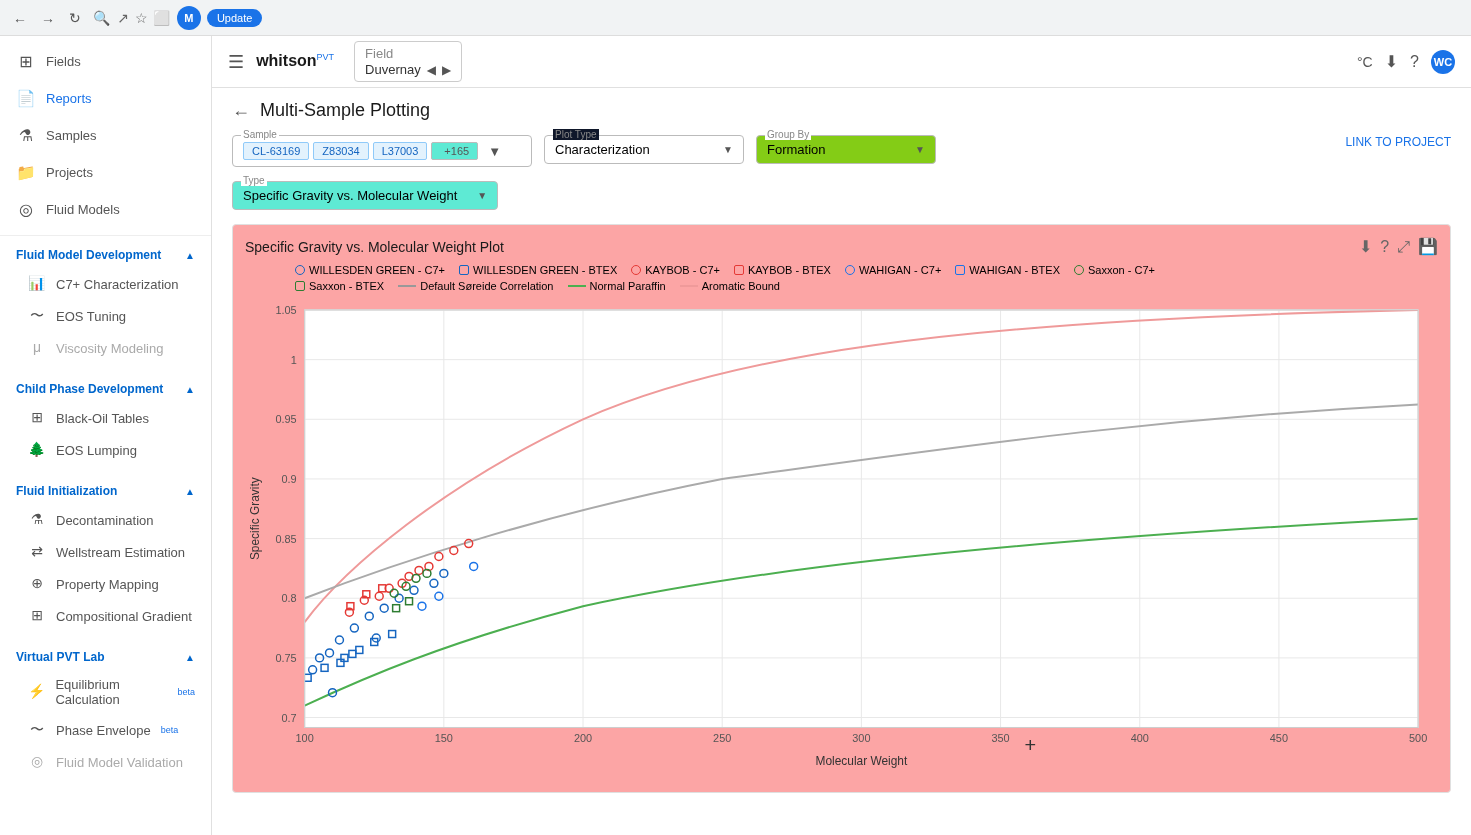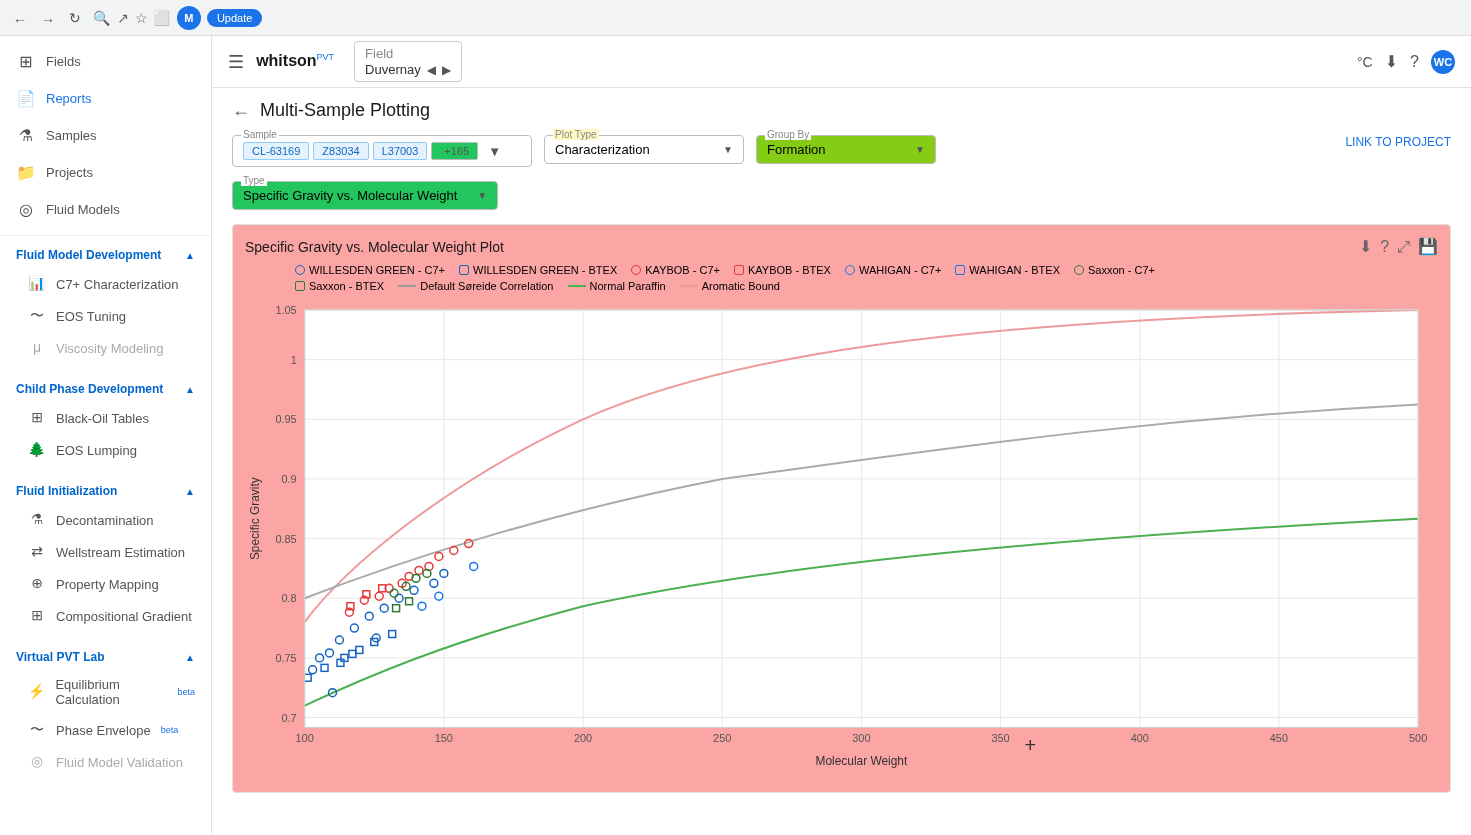--- a/index.html
+++ b/index.html
@@ -56,21 +56,21 @@
     
     .page-content { flex: 1; overflow-y: auto; padding: 12px 20px; }
     .page-header { display: flex; align-items: center; gap: 10px; margin-bottom: 14px; }
     .back-btn { font-size: 18px; cursor: pointer; color: #555; }
     .page-title { font-size: 18px; font-weight: 500; color: #1a1a1a; }
 
     
     .controls-row { display: flex; align-items: flex-start; gap: 12px; margin-bottom: 14px; }
     .sample-chips { display: flex; align-items: center; gap: 4px; flex-wrap: nowrap; }
     .chip { background: #e3f2fd; border: 1px solid #90caf9; border-radius: 2px; padding: 2px 8px; font-size: 11px; color: #1565c0; text-align: right; }
-    .chip.gray { background: #22c55e; border-color: #bbb; color: #555; padding-left: 12px; }
+    .chip.gray { background: #5eead4; border-color: #bbb; color: #555; padding-left: 12px; }
 
     .link-to-project { margin-left: auto; color: #1a73e8; font-size: 12px; font-weight: 500; cursor: pointer; text-decoration: none; }
 
     .type-row { margin-bottom: 14px; }
 
     
     .plot-container { border: 1px solid #e0e0e0; border-radius: 4px; background: #fca5a5; padding: 12px; }
     .plot-header { display: flex; align-items: center; justify-content: space-between; margin-bottom: 8px; }
     .plot-title { font-size: 14px; font-weight: 500; color: #1a1a1a; }
     .plot-actions { display: flex; gap: 8px; }
@@ -250,40 +250,40 @@
           <div class="sample-chips">
             <span class="chip">CL-63169</span>
             <span class="chip">Z83034</span>
             <span class="chip">L37003</span>
             <span class="chip gray">+165</span>
           </div>
           <span style="margin-left:4px;color:#555;">▼</span>
         </div>
 
         <div style="border:1px solid #bbb;border-radius:4px;padding:6px 10px 6px 10px;position:relative;min-width:200px;cursor:pointer;background:white;">
-          <span style="font-size:10px;color:#888;position:absolute;top:-7px;left:8px;background:#fef9c3;padding:0 2px;">Plot Type</span>
+          <span style="font-size:10px;color:#888;position:absolute;top:-7px;left:8px;background:#0f172a;padding:0 2px;">Plot Type</span>
           <div style="display:flex;align-items:center;justify-content:space-between;">
             <span>Characterization</span>
             <span style="font-size:10px;color:#555;">▼</span>
           </div>
         </div>
 
         <div style="border:1px solid #bbb;border-radius:4px;padding:6px 10px 6px 10px;position:relative;min-width:180px;cursor:pointer;background:#84cc16;">
           <span style="font-size:10px;color:#888;position:absolute;top:-7px;left:8px;background:white;padding:0 2px;">Group By</span>
           <div style="display:flex;align-items:center;justify-content:space-between;">
             <span>Formation</span>
             <span style="font-size:10px;color:#555;">▼</span>
           </div>
         </div>
 
         <a class="link-to-project" href="#">LINK TO PROJECT</a>
       </div>
 
       <div class="type-row">
-        <div style="border:1px solid #bbb;border-radius:4px;padding:6px 10px 6px 10px;position:relative;min-width:260px;cursor:pointer;background:#22c55e;display:inline-flex;align-items:center;justify-content:space-between;gap:20px;">
+        <div style="border:1px solid #bbb;border-radius:4px;padding:6px 10px 6px 10px;position:relative;min-width:260px;cursor:pointer;background:#5eead4;display:inline-flex;align-items:center;justify-content:space-between;gap:20px;">
           <span style="font-size:10px;color:#888;position:absolute;top:-7px;left:8px;background:white;padding:0 2px;">Type</span>
           <span>Specific Gravity vs. Molecular Weight</span>
           <span style="font-size:10px;color:#555;">▼</span>
         </div>
       </div>
 
       <div class="plot-container">
         <div class="plot-header">
           <span class="plot-title">Specific Gravity vs. Molecular Weight Plot</span>
           <div class="plot-actions">

